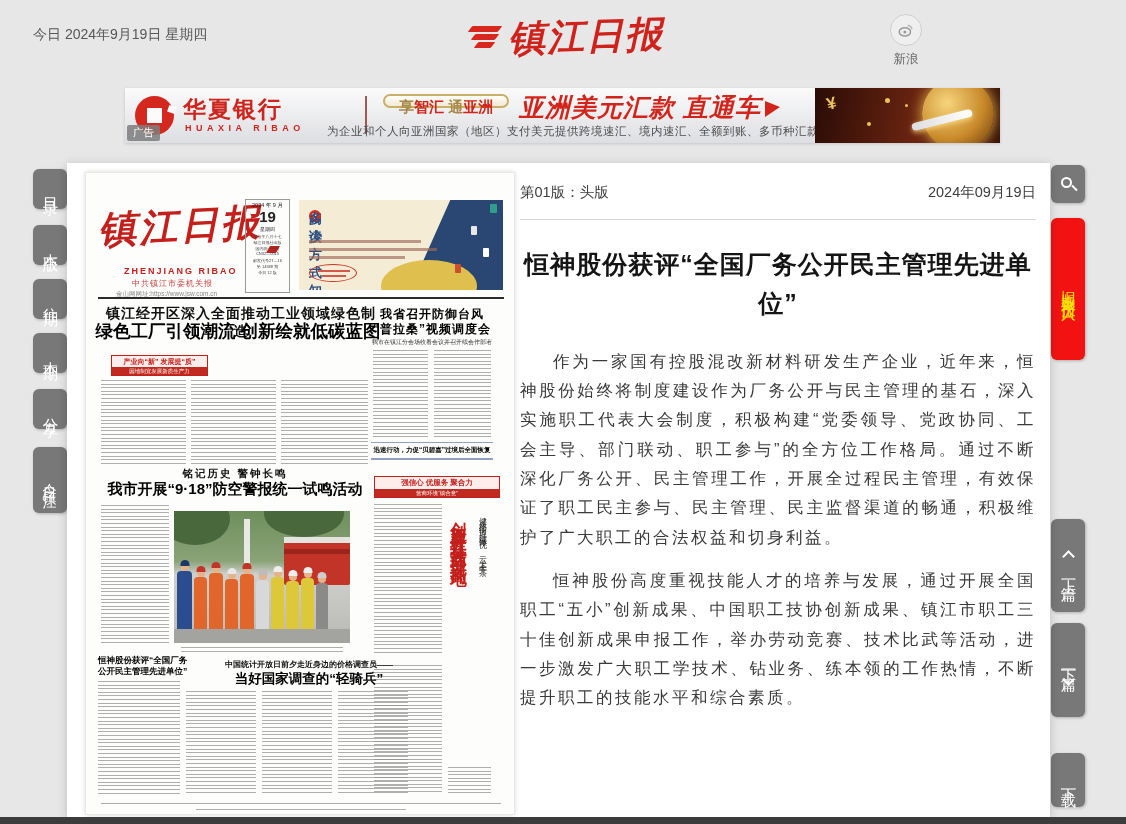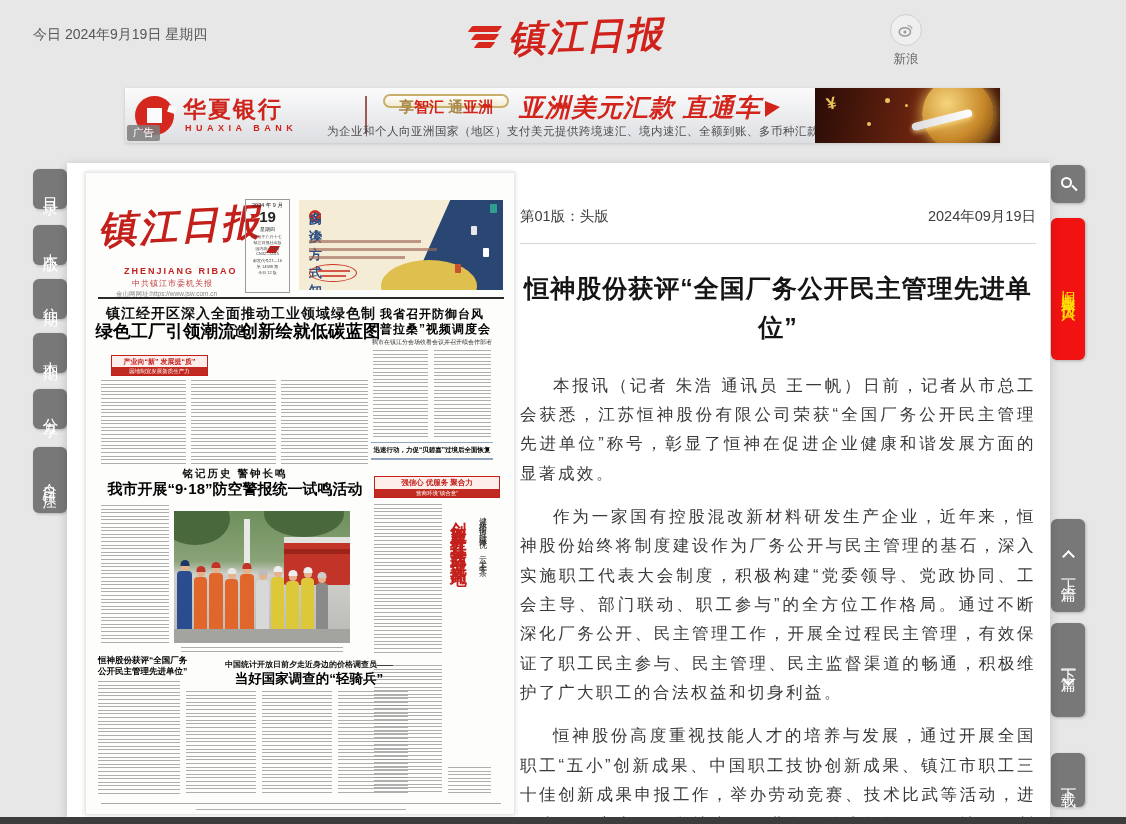--- a/index.html
+++ b/index.html
@@ -66,21 +66,21 @@
   .mag .lens { position:absolute; left:0; top:0; width:11px; height:11px; border:2px solid #fff; border-radius:50%; }
   .mag .stem { position:absolute; left:10px; top:10px; width:7px; height:2px; background:#fff; transform:rotate(45deg); }
   .chev { width:9px; height:9px; border-left:2px solid #fff; border-top:2px solid #fff; }
   .chev-up { transform:rotate(45deg); margin-bottom:6px; }
   .chev-dn { transform:rotate(225deg); margin-top:6px; }
 
   .bottom-bar { position:absolute; left:0; bottom:0; width:1126px; height:7px; background:#3c3c3c; }
 
   
   .article { position:absolute; left:453px; top:20px; width:516px; }
-  .article-head { display:flex; justify-content:space-between; font-size:14.5px; color:#3d3d3d;margin-top:24px; }
+  .article-head { display:flex; justify-content:space-between; font-size:14.5px; color:#3d3d3d; }
   .article-rule { margin-top:17px; border-top:1px solid #d7d7d7; }
   .article-title { margin-top:25px; font-size:25px; font-weight:bold; text-align:center;
                    line-height:1.55; color:#141414; letter-spacing:1px; }
   .article-body { margin-top:24px; font-size:16.5px; line-height:1.78; letter-spacing:2.5px;
                   color:#3a3a3a; text-align:justify; }
   .article-body p { text-indent:2em; margin:0 0 14px; }
 
   
   .paper { position:absolute; left:18px; top:9px; width:430px; height:643px; background:#fdfdfc;
            border:1px solid #e8e8e6; box-shadow:0 0 5px rgba(0,0,0,.14); cursor:pointer; overflow:hidden; }
@@ -184,21 +184,21 @@
     </div>
     <div class="sina-label">新浪</div>
   </div>
 
   <div class="banner">
     <div class="hx-logo">
         <span class="hole"></span>
         <span class="slit"></span>
       </div>
     <div class="hx-name">华夏银行</div>
-    <div class="hx-en">HUAXIA BANK</div>
+    <div class="hx-en">HUAXIA RIBAO</div>
     <div class="bn-div"></div>
     <div class="bn-pill"><span class="pill-g">享</span><span class="pill-r">智汇</span><span class="pill-g"> 通</span><span class="pill-r">亚洲</span></div>
     <div class="bn-head">
         <span>亚洲美元汇款 直通车</span>
         <span class="bn-arrow"></span>
       </div>
     <div class="bn-sub">为企业和个人向亚洲国家（地区）支付美元提供跨境速汇、境内速汇、全额到账、多币种汇款等</div>
     <div class="globe-panel">
       <div class="globe"></div>
       <div class="train"></div>
@@ -398,21 +398,20 @@
     </div>
 
     <div class="article">
       <div class="article-head">
         <span>第01版：头版</span>
         <span>2024年09月19日</span>
       </div>
       <div class="article-rule"></div>
       <div class="article-title">恒神股份获评“全国厂务公开民主管理先进单位”</div>
       <div class="article-body">
-        <p>本报讯（记者 朱浩 通讯员 王一帆）日前，记者从市总工会获悉，江苏恒神股份有限公司荣获“全国厂务公开民主管理先进单位”称号，彰显了恒神在促进企业健康和谐发展方面的显著成效。</p>
         <p>作为一家国有控股混改新材料研发生产企业，近年来，恒神股份始终将制度建设作为厂务公开与民主管理的基石，深入实施职工代表大会制度，积极构建“党委领导、党政协同、工会主导、部门联动、职工参与”的全方位工作格局。通过不断深化厂务公开、民主管理工作，开展全过程民主管理，有效保证了职工民主参与、民主管理、民主监督渠道的畅通，积极维护了广大职工的合法权益和切身利益。</p>
         <p>恒神股份高度重视技能人才的培养与发展，通过开展全国职工“五小”创新成果、中国职工技协创新成果、镇江市职工三十佳创新成果申报工作，举办劳动竞赛、技术比武等活动，进一步激发广大职工学技术、钻业务、练本领的工作热情，不断提升职工的技能水平和综合素质。</p>
       </div>
     </div>
 
   </div>
 
   <div class="bottom-bar"></div>
 </div>
 

